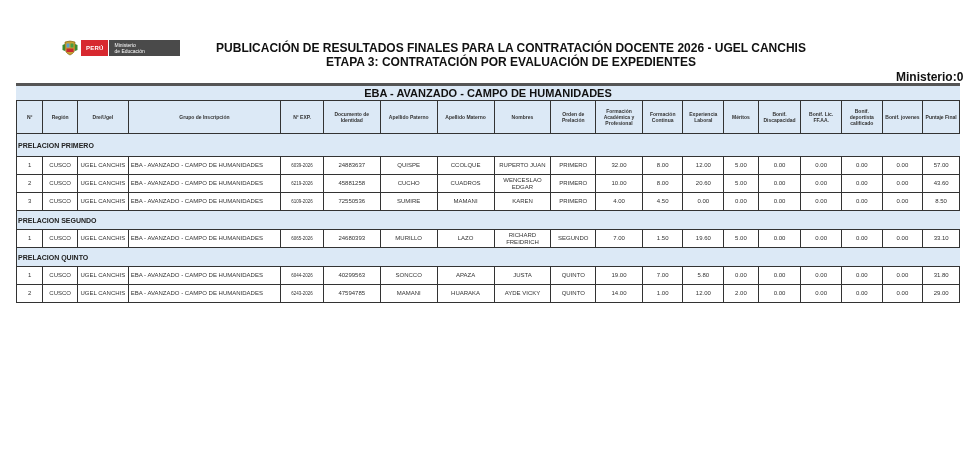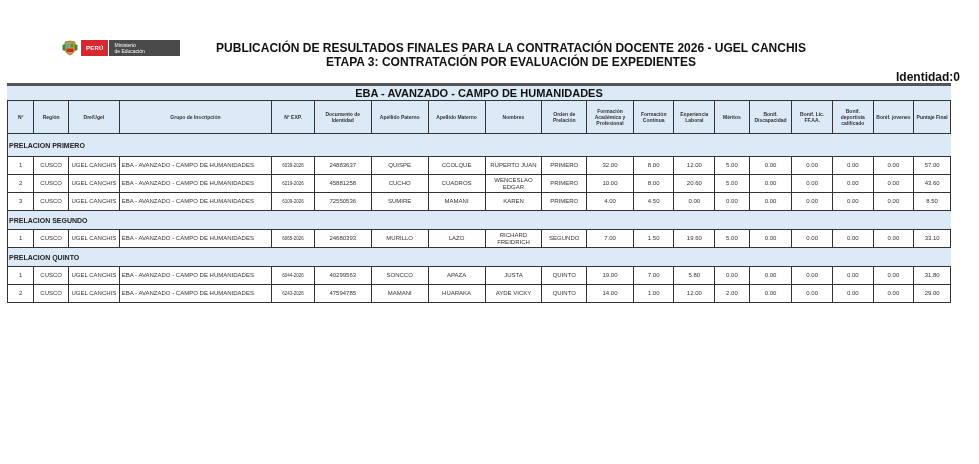--- a/index.html
+++ b/index.html
@@ -9,21 +9,21 @@
   }
   .logo { position: absolute; left: 62px; top: 39px; height: 17px; display: flex; align-items: center; }
   .shield { width: 16px; height: 16px; position: relative; margin-right: 3px; }
   .shield svg { display: block; }
   .peru-box { background: #d7282f; color: #fff; font-size: 6px; font-weight: bold; height: 16px; line-height: 16px; padding: 0 5px; letter-spacing: 0.2px; }
   .minedu-box { background: #4a4a4a; color: #fff; font-size: 5px; line-height: 6px; height: 16px; width: 72px; padding: 2px 4px 0 5px; box-sizing: border-box; border-left: 1px solid #fff; }
   .title1 { position: absolute; left: 0; width: 1022px; top: 41px; text-align: center; font-size: 12px; font-weight: bold; color: #111; }
   .title2 { position: absolute; left: 0; width: 1022px; top: 55px; text-align: center; font-size: 12px; font-weight: bold; color: #111; }
   .published { position: absolute; left: 896px; top: 70px; font-size: 12px; font-weight: bold; color: #111; white-space: nowrap; }
 
-  .sheet { position: absolute; left: 7px; top: 83px; width: 944px; background: #dce9f6; border-top: 3px solid #555; }
+  .sheet { position: absolute; left: 16px; top: 83px; width: 944px; background: #dce9f6; border-top: 3px solid #555; }
   .group-title { height: 14px; line-height: 14px; text-align: center; font-size: 11px; font-weight: bold; color: #111; }
 
   table { border-collapse: collapse; table-layout: fixed; width: 944px; }
   th { background: #dce9f6; border: 1px solid #333; font-size: 5px; font-weight: bold; color: #333; text-align: center; vertical-align: middle; height: 32px; padding: 0 1px; line-height: 6px; }
   td { background: #ffffff; border: 1px solid #333; font-size: 6px; color: #333; text-align: center; vertical-align: middle; height: 17px; padding: 0 1px; line-height: 7px; }
   td.grupo { text-align: left; padding-left: 2px; }
   td.exp { font-size: 4.5px; }
   tr.section td { background: #dce9f6; text-align: left; font-weight: bold; font-size: 7px; color: #222; height: 18px; border-left: 1px solid #333; border-right: 0; border-top: 0; border-bottom: 0; padding-left: 1px; }
   tr.section.tall td { height: 22px; }
 </style>
@@ -43,21 +43,21 @@
   </div>
   <div class="peru-box">PERÚ</div>
   <div class="minedu-box">
     <div>Ministerio</div>
     <div>de Educación</div>
   </div>
 </div>
 
 <div class="title1">PUBLICACIÓN DE RESULTADOS FINALES PARA LA CONTRATACIÓN DOCENTE 2026 - UGEL CANCHIS</div>
 <div class="title2">ETAPA 3: CONTRATACIÓN POR EVALUACIÓN DE EXPEDIENTES</div>
-<div class="published">Identidad:0</div>
+<div class="published">Ministerio:0</div>
 
 <div class="sheet">
   <div class="group-title">EBA - AVANZADO - CAMPO DE HUMANIDADES</div>
   <table>
     <colgroup>
       <col style="width:26px">
         <col style="width:34px">
         <col style="width:50px">
         <col style="width:150px">
         <col style="width:42px">

